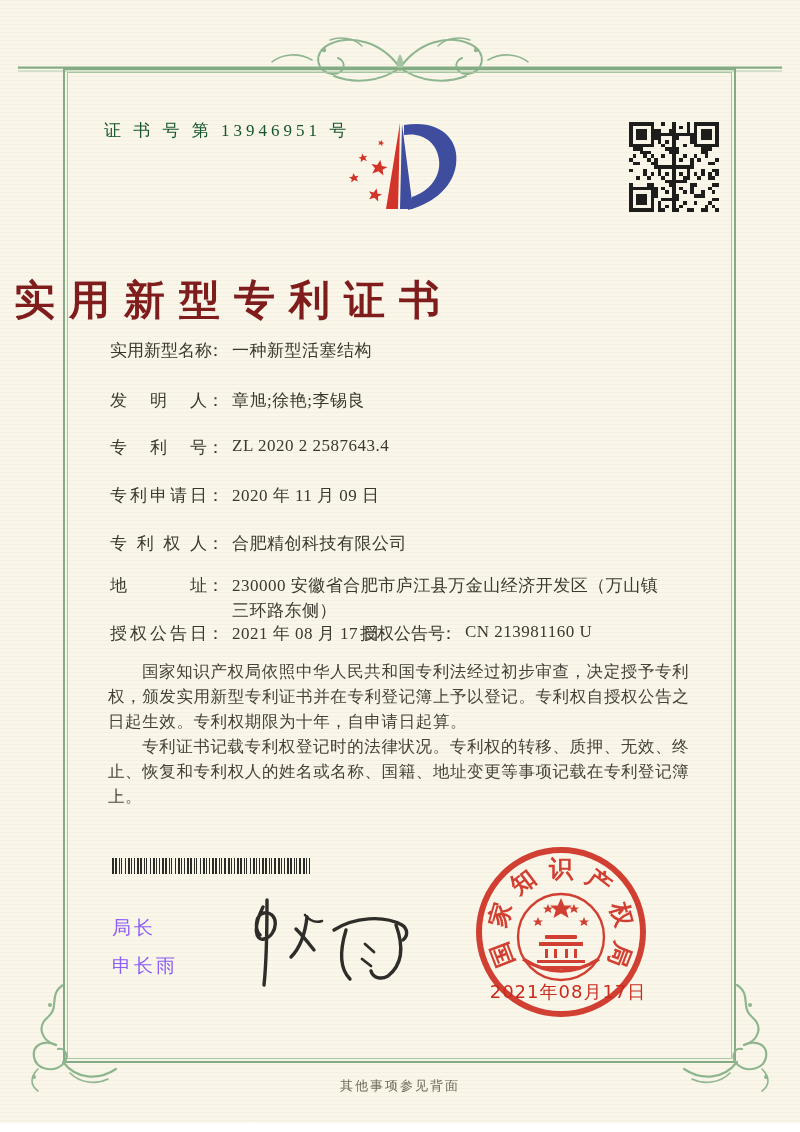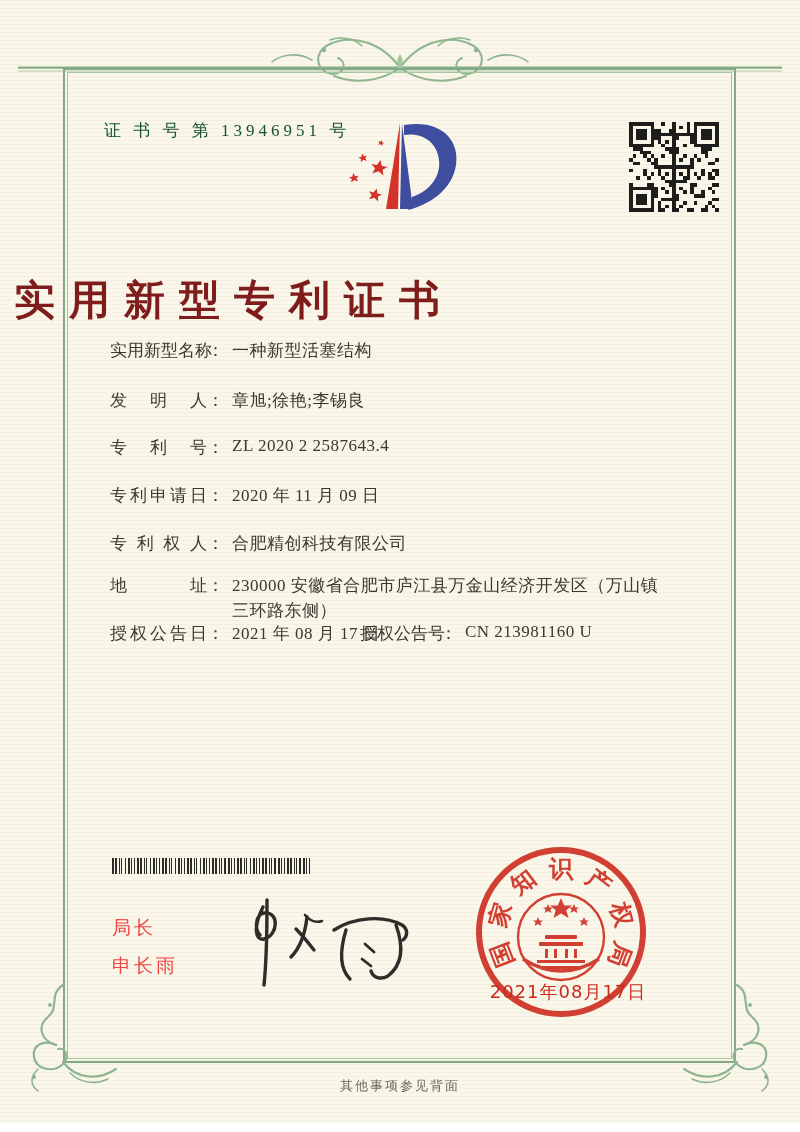--- a/index.html
+++ b/index.html
@@ -34,21 +34,21 @@
   .fvalue-address{white-space:normal;width:436px;line-height:24.5px;}
   .pair2{position:absolute;left:250px;top:0;white-space:nowrap;}
   .pair2 .flabel{width:80px;}
   
   .bodytext{position:absolute;left:108px;top:659px;width:588px;}
   .bodytext p{margin:0;text-indent:34px;font-size:16.5px;line-height:25px;letter-spacing:.6px;color:#46423a;}
   
   .barcode{position:absolute;left:112px;top:858px;width:199px;height:16px;
     background:repeating-linear-gradient(90deg,#2b2b28 0 1.5px,transparent 1.5px 3px,#2b2b28 3px 5px,transparent 5px 6.5px,#2b2b28 6.5px 7.5px,transparent 7.5px 9px,#2b2b28 9px 10px,transparent 10px 12.5px);}
   
-  .officer{position:absolute;left:112px;top:915px;font-family:"Liberation Sans",sans-serif;font-size:19px;letter-spacing:3px;color:#ef4444;}
+  .officer{position:absolute;left:112px;top:915px;font-family:"Liberation Sans",sans-serif;font-size:19px;letter-spacing:3px;color:#8b5cf6;}
   .officer .name{margin-top:12px;}
   .signature{position:absolute;left:233px;top:895px;width:190px;height:98px;}
   
   .seal{position:absolute;left:469px;top:843px;width:184px;height:178px;mix-blend-mode:multiply;opacity:.95;}
   .seal-date{position:absolute;left:488px;top:980px;width:160px;text-align:center;
     font-family:"DejaVu Sans",sans-serif;font-size:18px;letter-spacing:1px;color:#c92a1e;font-weight:500;}
   
   .pageno{position:absolute;left:0;top:1032px;width:100%;text-align:center;font-size:15px;letter-spacing:2px;color:#44423a;}
   .backnote{position:absolute;left:0;top:1077px;width:100%;text-align:center;font-size:13px;letter-spacing:2px;color:#6e6757;}
 </style>
@@ -338,20 +338,24 @@
   <div class="frow" style="top:574px;">
     <span class="flabel">地址</span><span class="fcolon">：</span><span class="fvalue fvalue-address">230000 安徽省合肥市庐江县万金山经济开发区（万山镇三环路东侧）</span>
   </div>
   <div class="frow" style="top:622px;">
     <span class="flabel">授权公告日</span><span class="fcolon">：</span><span class="fvalue">2021 年 08 月 17 日</span>
     <span class="pair2">
       <span class="flabel">授权公告号</span><span class="fcolon">：</span><span class="fvalue">CN 213981160 U</span>
     </span>
   </div>
 
+  <div class="bodytext">
+    <p>国家知识产权局依照中华人民共和国专利法经过初步审查，决定授予专利权，颁发实用新型专利证书并在专利登记簿上予以登记。专利权自授权公告之日起生效。专利权期限为十年，自申请日起算。</p>
+    <p>专利证书记载专利权登记时的法律状况。专利权的转移、质押、无效、终止、恢复和专利权人的姓名或名称、国籍、地址变更等事项记载在专利登记簿上。</p>
+  </div>
 
   <div class="barcode"></div>
 
   <div class="officer">
     <div>局长</div>
     <div class="name">申长雨</div>
   </div>
 
   <svg class="signature" viewBox="0 0 190 98">
     <g fill="none" stroke="#2e2d29" stroke-width="3.4" stroke-linecap="round" stroke-linejoin="round">

